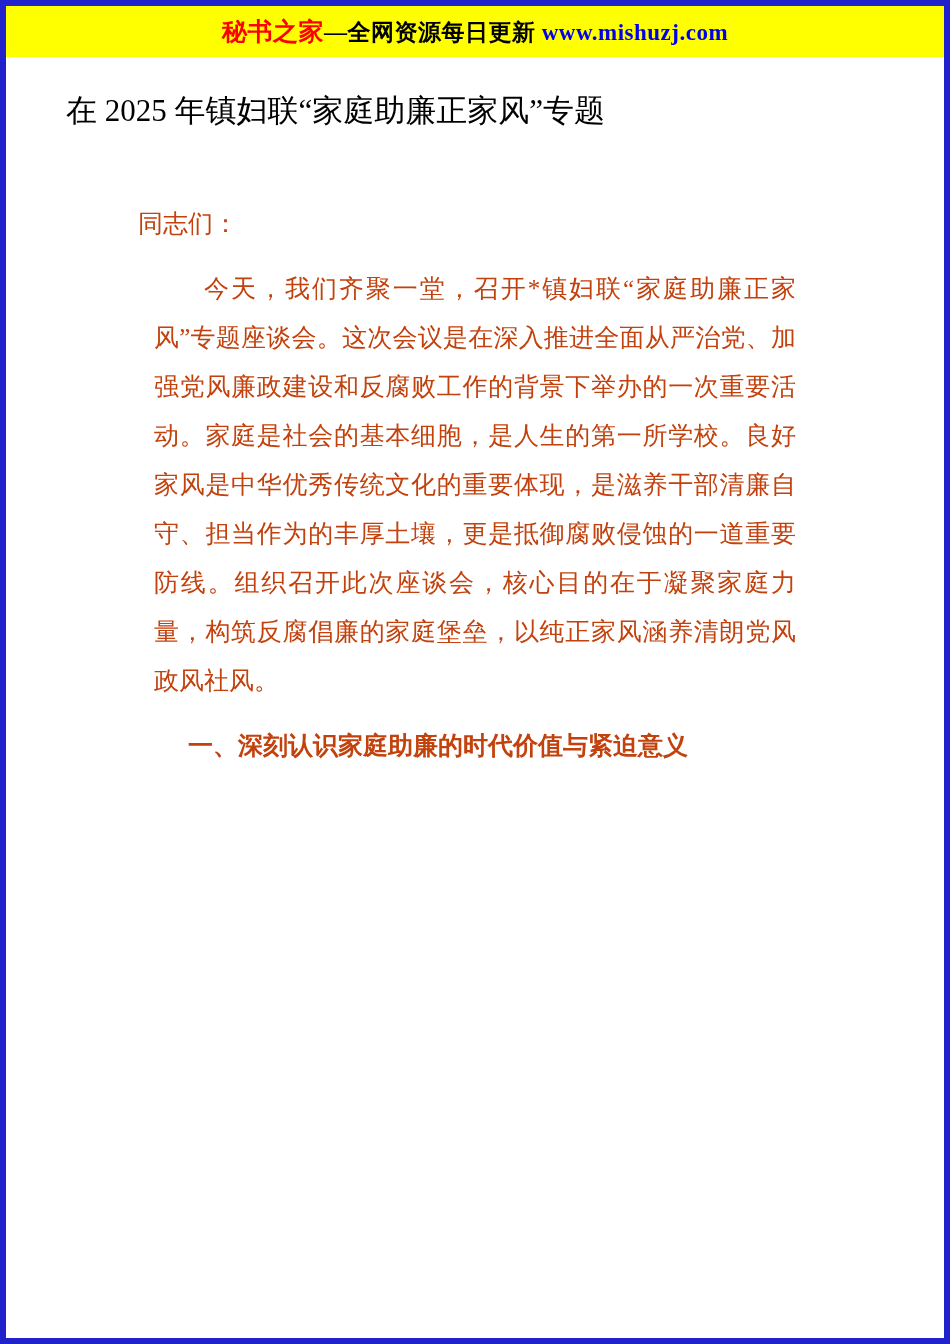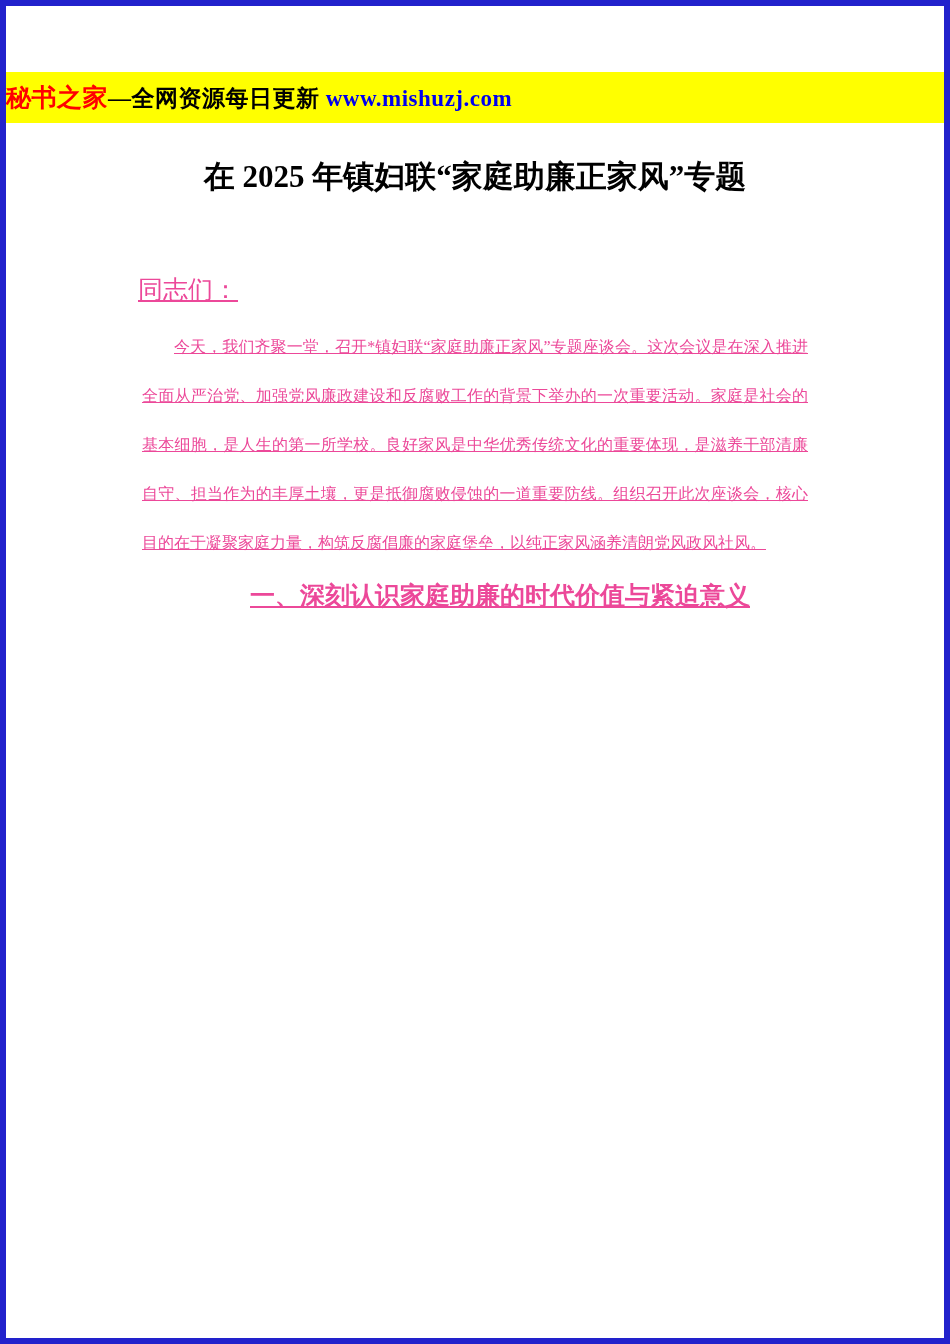--- a/index.html
+++ b/index.html
@@ -11,73 +11,71 @@
   .page {
     position: relative;
     width: 950px;
     height: 1344px;
     box-sizing: border-box;
     border: 6px solid #2222cc;
     background: #ffffff;
     overflow: hidden;
   }
   .header-band {
-    margin-top: 66px;
     background: #ffff00;
+    text-align: center;
     font-size: 23px;
     font-weight: bold;
     padding: 9px 0;
     letter-spacing: 0.5px;
   }
   .header-band .brand {
     color: #ff0000;
     font-size: 25px;
   }
   .header-band .tagline {
     color: #000000;
   }
   .header-band .url {
     color: #0000ee;
   }
   .doc-title {
     margin: 26px 60px 0 60px;
-    text-align: center;
+    text-align: left;
     font-size: 31px;
-    font-weight: bold;
+    font-weight: normal;
     color: #000000;
     line-height: 56px;
   }
   .doc-title .title-line {
     display: block;
   }
   .doc-body {
     width: 674px;
     margin: 60px auto 0 auto;
-    color: #ec4899;
-    text-decoration: underline;
+    color: #c2410c;
   }
   .salutation {
     font-size: 25px;
     line-height: 49px;
     margin: 0 0 8px 0;
   }
   .para {
-    font-size: 16px;
+    font-size: 25px;
     line-height: 49px;
     text-align: justify;
     text-indent: 2em;
-    margin: 4px;
+    margin: 16px;
   }
   .section-heading {
     font-size: 25px;
     line-height: 49px;
     text-indent: 2em;
     font-weight: bold;
     margin: 0;
-    text-align: center;
   }
 </style>
 </head>
 <body>
 
 <div class="page">
 
   <div class="header-band">
     <span class="brand">秘书之家</span><span class="tagline">—全网资源每日更新 </span><span class="url">www.mishuzj.com</span>
   </div>

